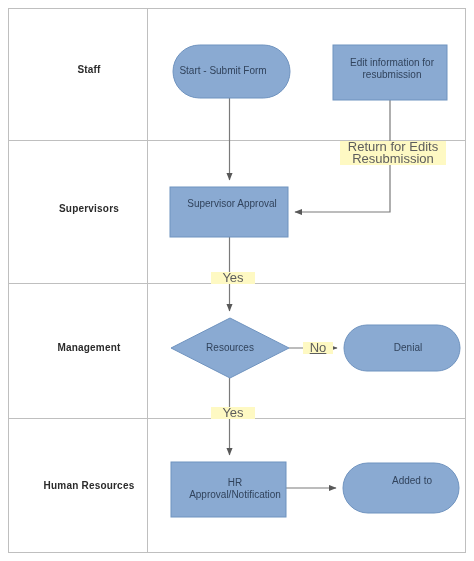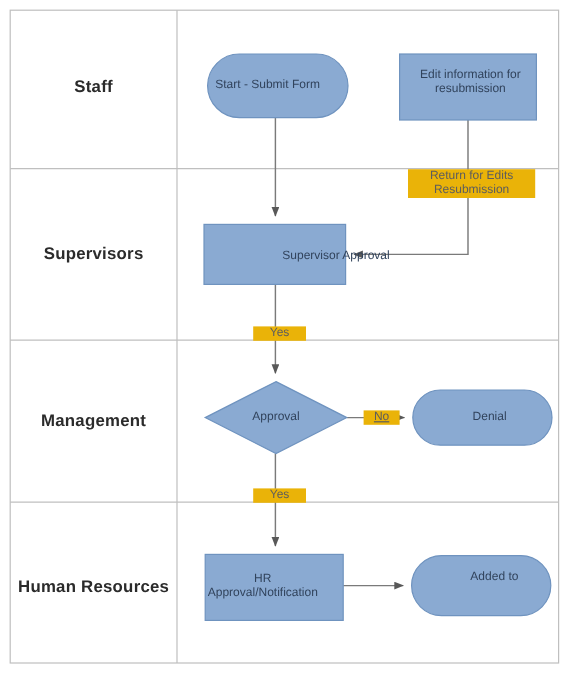--- a/index.html
+++ b/index.html
@@ -21,43 +21,43 @@
   }
   #svg-layer {
     position: absolute;
     left: 0;
     top: 0;
     width: 474px;
     height: 561px;
   }
   .lane-label {
     position: absolute;
-    left: 9px;
+    left: 20px;
     width: 138px;
     text-align: center;
-    font-size: 14px;
+    font-size: 10px;
     font-weight: bold;
     color: #2b2b2b;
     letter-spacing: 0.2px;
   }
   .node-label {
     position: absolute;
     text-align: center;
     font-size: 10px;
     color: #31435c;
     line-height: 12px;
     pointer-events: none;
   }
   .edge-label {
     position: absolute;
     text-align: center;
-    font-size: 10px;
+    font-size: 13px;
     color: #5d5d5d;
     line-height: 12px;
-    background: #eab308;
+    background: #fef9c3;
     padding: 0 3px;
   }
 </style>
 </head>
 <body>
 
 <div id="canvas">
 
   <svg id="svg-layer" viewBox="0 0 474 561">
     <defs>
@@ -132,27 +132,27 @@
   <div class="lane-label" style="top:342px;">Management</div>
   <div class="lane-label" style="top:480px;">Human Resources</div>
 
   <div class="node-label" style="left:173px; top:65px; width:100px;">Start - Submit Form</div>
 
   <div class="node-label" style="left:333px; top:57px; width:118px;">
     <div>Edit information for</div>
     <div>resubmission</div>
   </div>
 
-  <div class="node-label" style="left:170px; top:208px; width:124px;margin-left:48px;">Supervisor Approval</div>
+  <div class="node-label" style="left:170px; top:198px; width:124px;">Supervisor Approval</div>
 
-  <div class="node-label" style="left:171px; top:342px; width:118px;">Approval</div>
+  <div class="node-label" style="left:171px; top:342px; width:118px;">Resources</div>
 
   <div class="node-label" style="left:344px; top:342px; width:128px;">Denial</div>
 
-  <div class="node-label" style="left:155px; top:477px; width:128px;">
+  <div class="node-label" style="left:171px; top:477px; width:128px;">
     <div>HR</div>
     <div>Approval/Notification</div>
   </div>
 
   <div class="node-label" style="left:343px; top:475px; width:116px;padding-left:11px;">
     <div>Added to</div>
   </div>
 
   <div class="edge-label" style="left:211px; top:272px; width:38px;">Yes</div>
 

